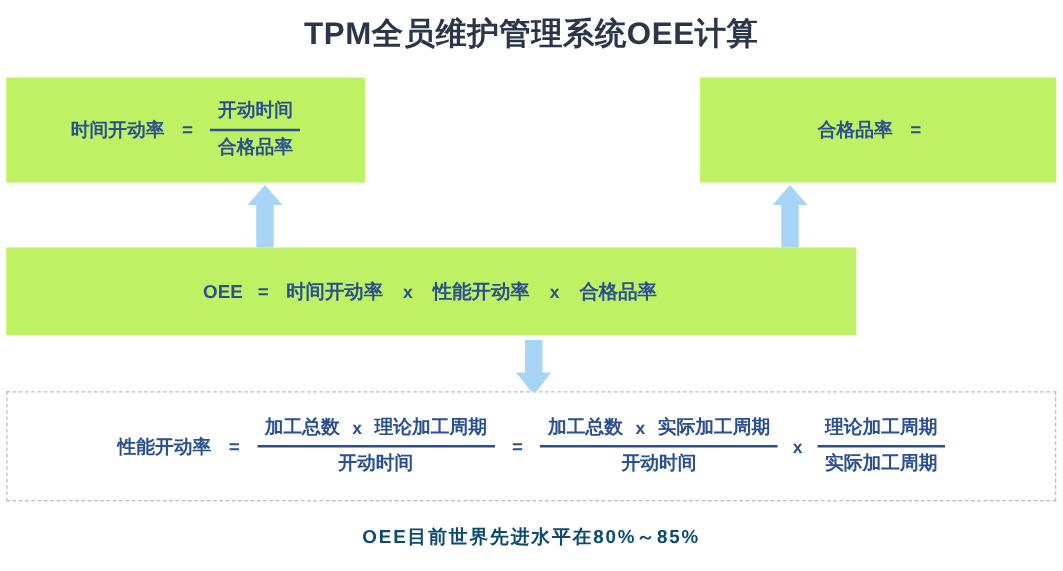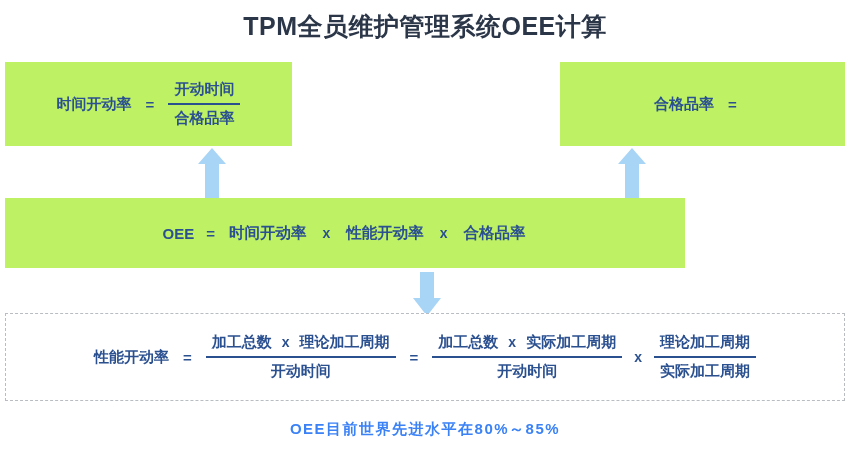--- a/index.html
+++ b/index.html
@@ -153,21 +153,21 @@
 
   
   .footer {
     position: absolute;
     left: 0;
     top: 420px;
     width: 850px;
     text-align: center;
     font-size: 15px;
     font-weight: bold;
-    color: #3b82f6;
+    color: #0c4a6e;
     letter-spacing: 1.5px;
   }
 </style>
 </head>
 <body>
 
 <div class="page">
 
   <div class="title">TPM全员维护管理系统OEE计算</div>
 

